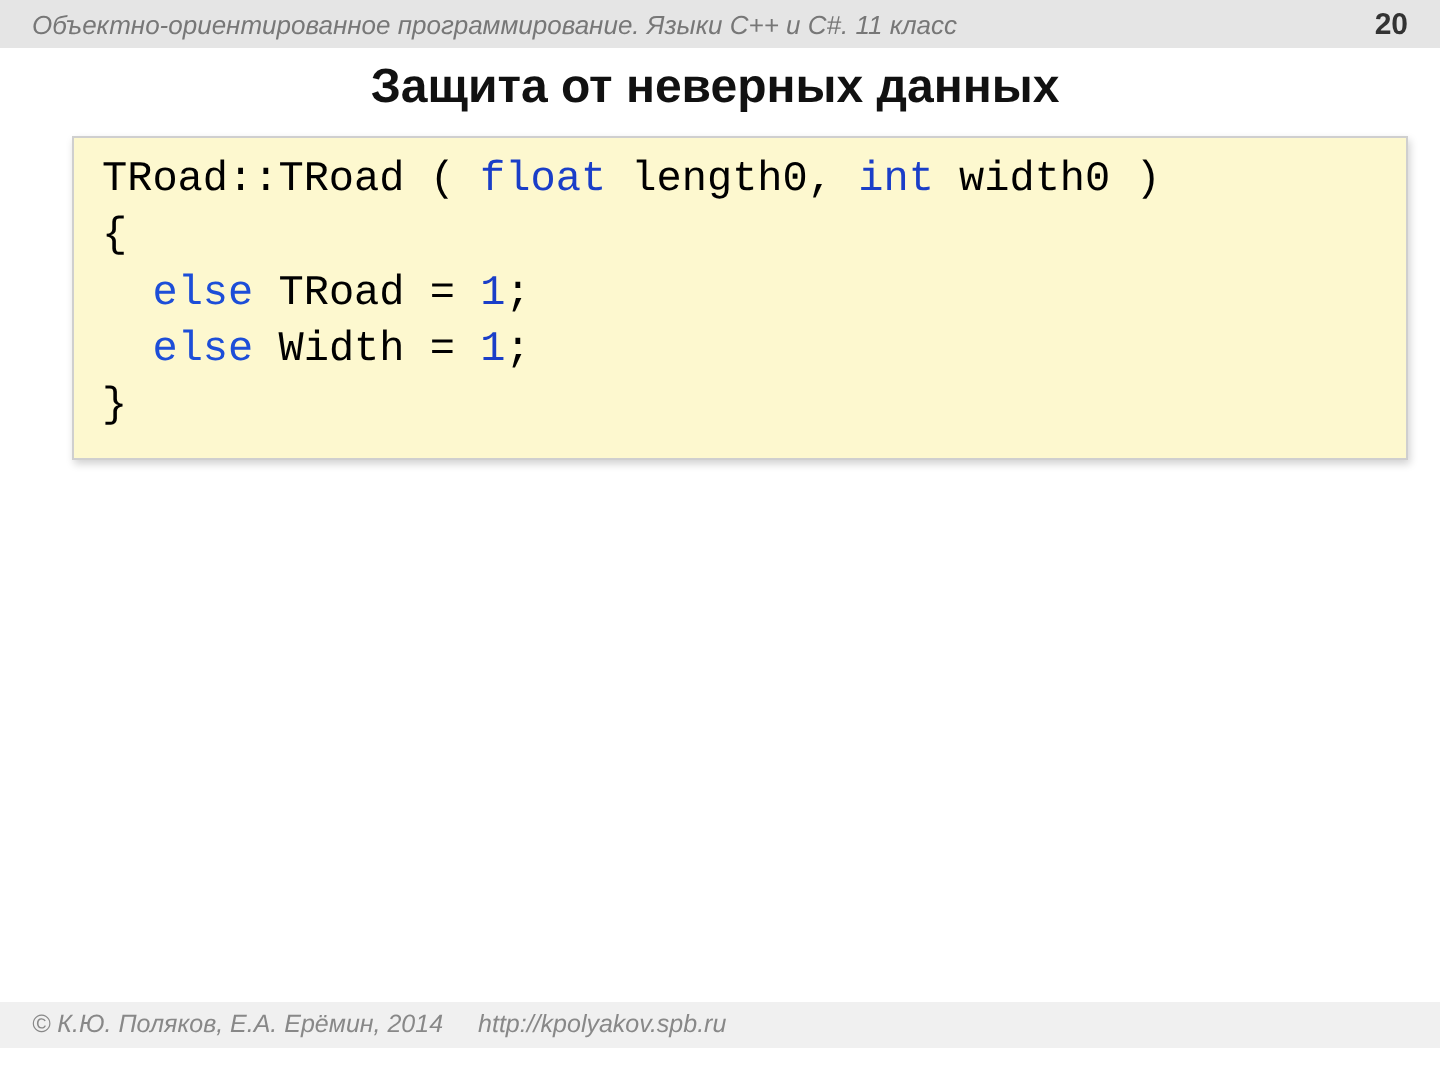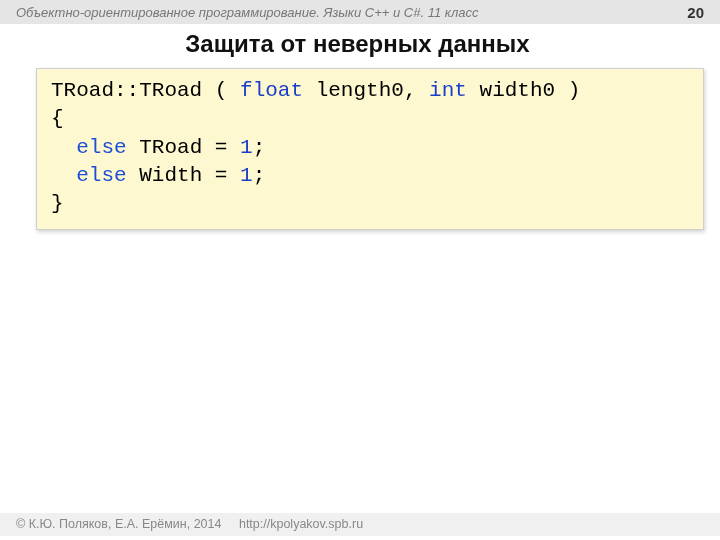--- a/index.html
+++ b/index.html
@@ -45,23 +45,24 @@
       line-height: 1.35;
       color: #000;
     }
     .kw-blue { color: #1a3ec8; }
     .kw-green { color: #1d4ed8; }
     .num { color: #1a3ec8; }
     .footer {
       position: absolute;
       left: 0;
       right: 0;
-      bottom: 4px;
+      bottom: 16px;
       background: #f0f0f0;
       color: #888;
+      font-style: italic;
       font-size: 12.5px;
       padding: 4px 16px 5px 16px;
     }
     .footer .url { margin-left: 14px; }
   </style>
 </head>
 <body>
 
 <div class="header-band">
   <span>Объектно-ориентированное программирование. Языки C++ и C#. 11 класс</span>

